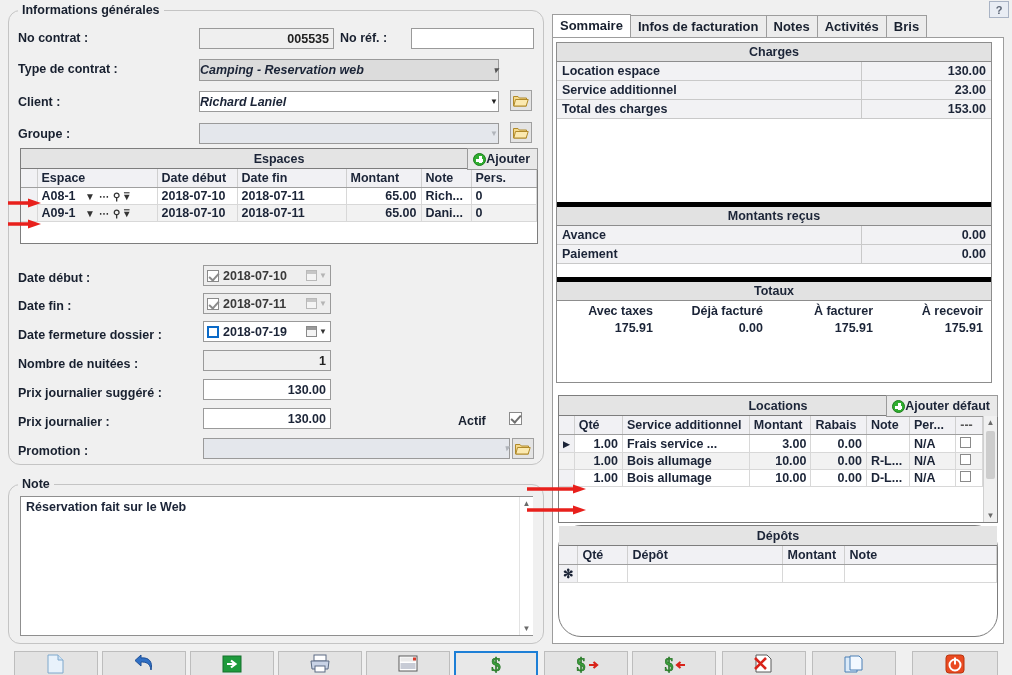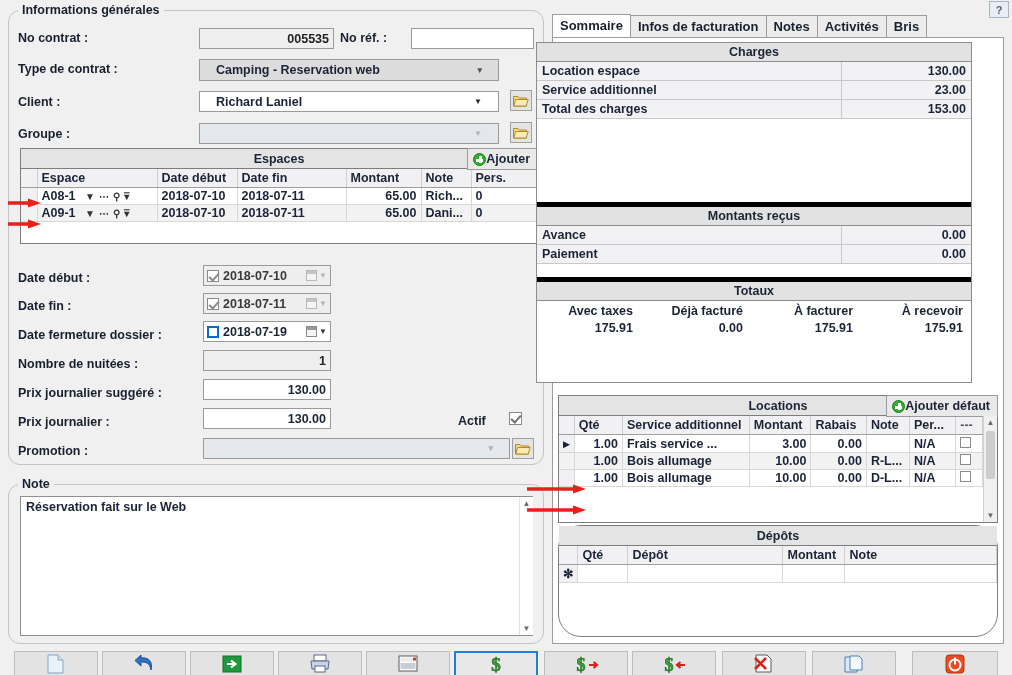--- a/index.html
+++ b/index.html
@@ -43,23 +43,24 @@
     padding: 0 4px;
   }
   .txtbox.ro { background: #efefef; color: #222; }
   .txtbox.right { justify-content: flex-end; }
 
   .combo {
     position: absolute;
     border: 1px solid #9a9a9a;
     background: #dcdcdc;
     display: flex; align-items: center;
-    padding: 0 16px;
+    padding: 0 0;
     font-weight: bold;
     font-size: 12.5px;
+    font-style: italic;
   }
   .combo.white { background: #ffffff; }
   .combo.disabled { background: #e4e7ec; color: #9aa0a8; }
   .combo .cb-arrow {
     margin-left: auto;
     font-size: 9px; color: #555; line-height: 1;
   }
   .combo .cb-arrow.solid { font-size: 8px; color: #222; }
   .combo.disabled .cb-arrow { color: #b0b4ba; }
 
@@ -434,21 +435,21 @@
   <div class="tabstrip" style="left:552px; top:14px;">
     <div class="tab active">Sommaire</div>
     <div class="tab">Infos de facturation</div>
     <div class="tab">Notes</div>
     <div class="tab">Activités</div>
     <div class="tab">Bris</div>
   </div>
 
   <div style="position:absolute; left:552px; top:37px; width:452px; height:607px; background:#ffffff; border:1px solid #9d9d9d;"></div>
 
-  <div style="position:absolute; left:536px; top:42px; width:436px; height:341px; border:1px solid #8d8d8d; background:#ffffff; overflow:hidden;">
+  <div style="position:absolute; left:556px; top:42px; width:436px; height:341px; border:1px solid #8d8d8d; background:#ffffff; overflow:hidden;">
 
     <div class="sec-head" style="border-top:none;">Charges</div>
     <table class="sum">
       <tbody>
           <tr>
         <td>Location espace</td>
         <td class="v">130.00</td>
       </tr>
       <tr>
         <td>Service additionnel</td>

